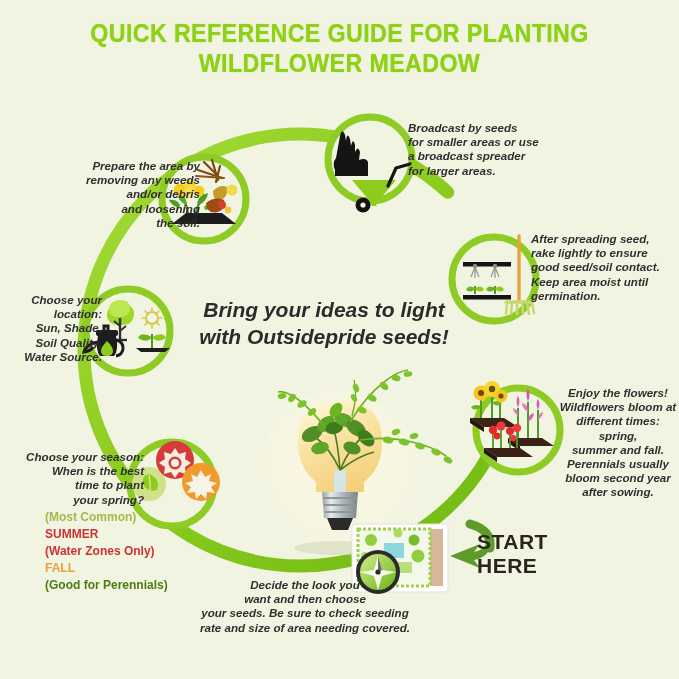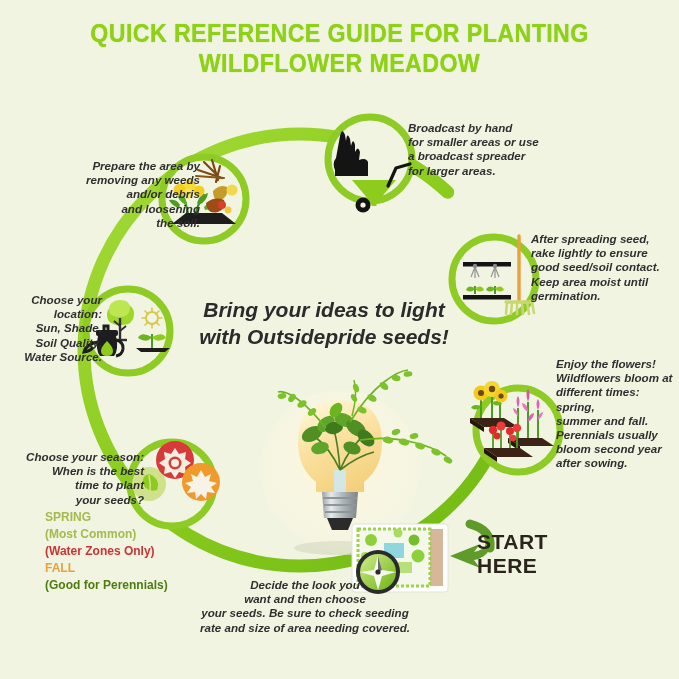--- a/index.html
+++ b/index.html
@@ -359,21 +359,21 @@
       <path d="M470 524 q-12 14 -12 22 q0 5 4 6" stroke="none" fill="none"></path>
       <path d="M490 548 q-4 10 -16 12 l6 8 l-30 -12 l30 -12 l-6 8 q10 -2 12 -8 z" fill="#5e9b28"></path>
     </g>
   </svg>
 
   <div class="abs title">
     <span>QUICK REFERENCE GUIDE FOR PLANTING</span>
     <span class="l2">WILDFLOWER MEADOW</span>
   </div>
 
-  <div class="abs callout ta-l" style="left:408px;top:121px;width:160px;">Broadcast by hand
+  <div class="abs callout ta-l" style="left:408px;top:121px;width:160px;">Broadcast by seeds
 for smaller areas or use
 a broadcast spreader
 for larger areas.</div>
 
   <div class="abs callout ta-r" style="left:66px;top:159px;width:134px;">Prepare the area by
 removing any weeds
 and/or debris
 and loosening
 the soil.</div>
 
@@ -384,36 +384,36 @@
 germination.</div>
 
   <div class="abs callout ta-r" style="left:8px;top:293px;width:94px;">Choose your location:
 Sun, Shade,
 Soil Quality,
 Water Source.</div>
 
   <div class="abs tagline" style="left:188px;top:296px;width:272px;">Bring your ideas to light
 with Outsidepride seeds!</div>
 
-  <div class="abs callout ta-l" style="left:556px;top:357px;width:124px;">Enjoy the flowers!
+  <div class="abs callout ta-l" style="left:556px;top:386px;width:124px;text-align:center;">Enjoy the flowers!
 Wildflowers bloom at
 different times: spring,
 summer and fall.
 Perennials usually
 bloom second year
 after sowing.</div>
 
   <div class="abs callout ta-r" style="left:8px;top:450px;width:136px;">Choose your season:
 When is the best
 time to plant
-your seeds?</div>
+your spring?</div>
 
   <div class="abs season-list" style="left:45px;top:509px;width:160px;">
-    <div class="s-spring">SPRING</div>
     <div class="s-spring-sub">(Most Common)</div>
+    <div class="s-summer">SUMMER</div>
     <div class="s-summer-sub">(Water Zones Only)</div>
     <div class="s-fall">FALL</div>
     <div class="s-fall-sub">(Good for Perennials)</div>
   </div>
 
   <div class="abs callout ta-c" style="left:150px;top:578px;width:310px;">Decide the look you
 want and then choose
 your seeds.  Be sure to check seeding
 rate and size of area needing covered.</div>
 

